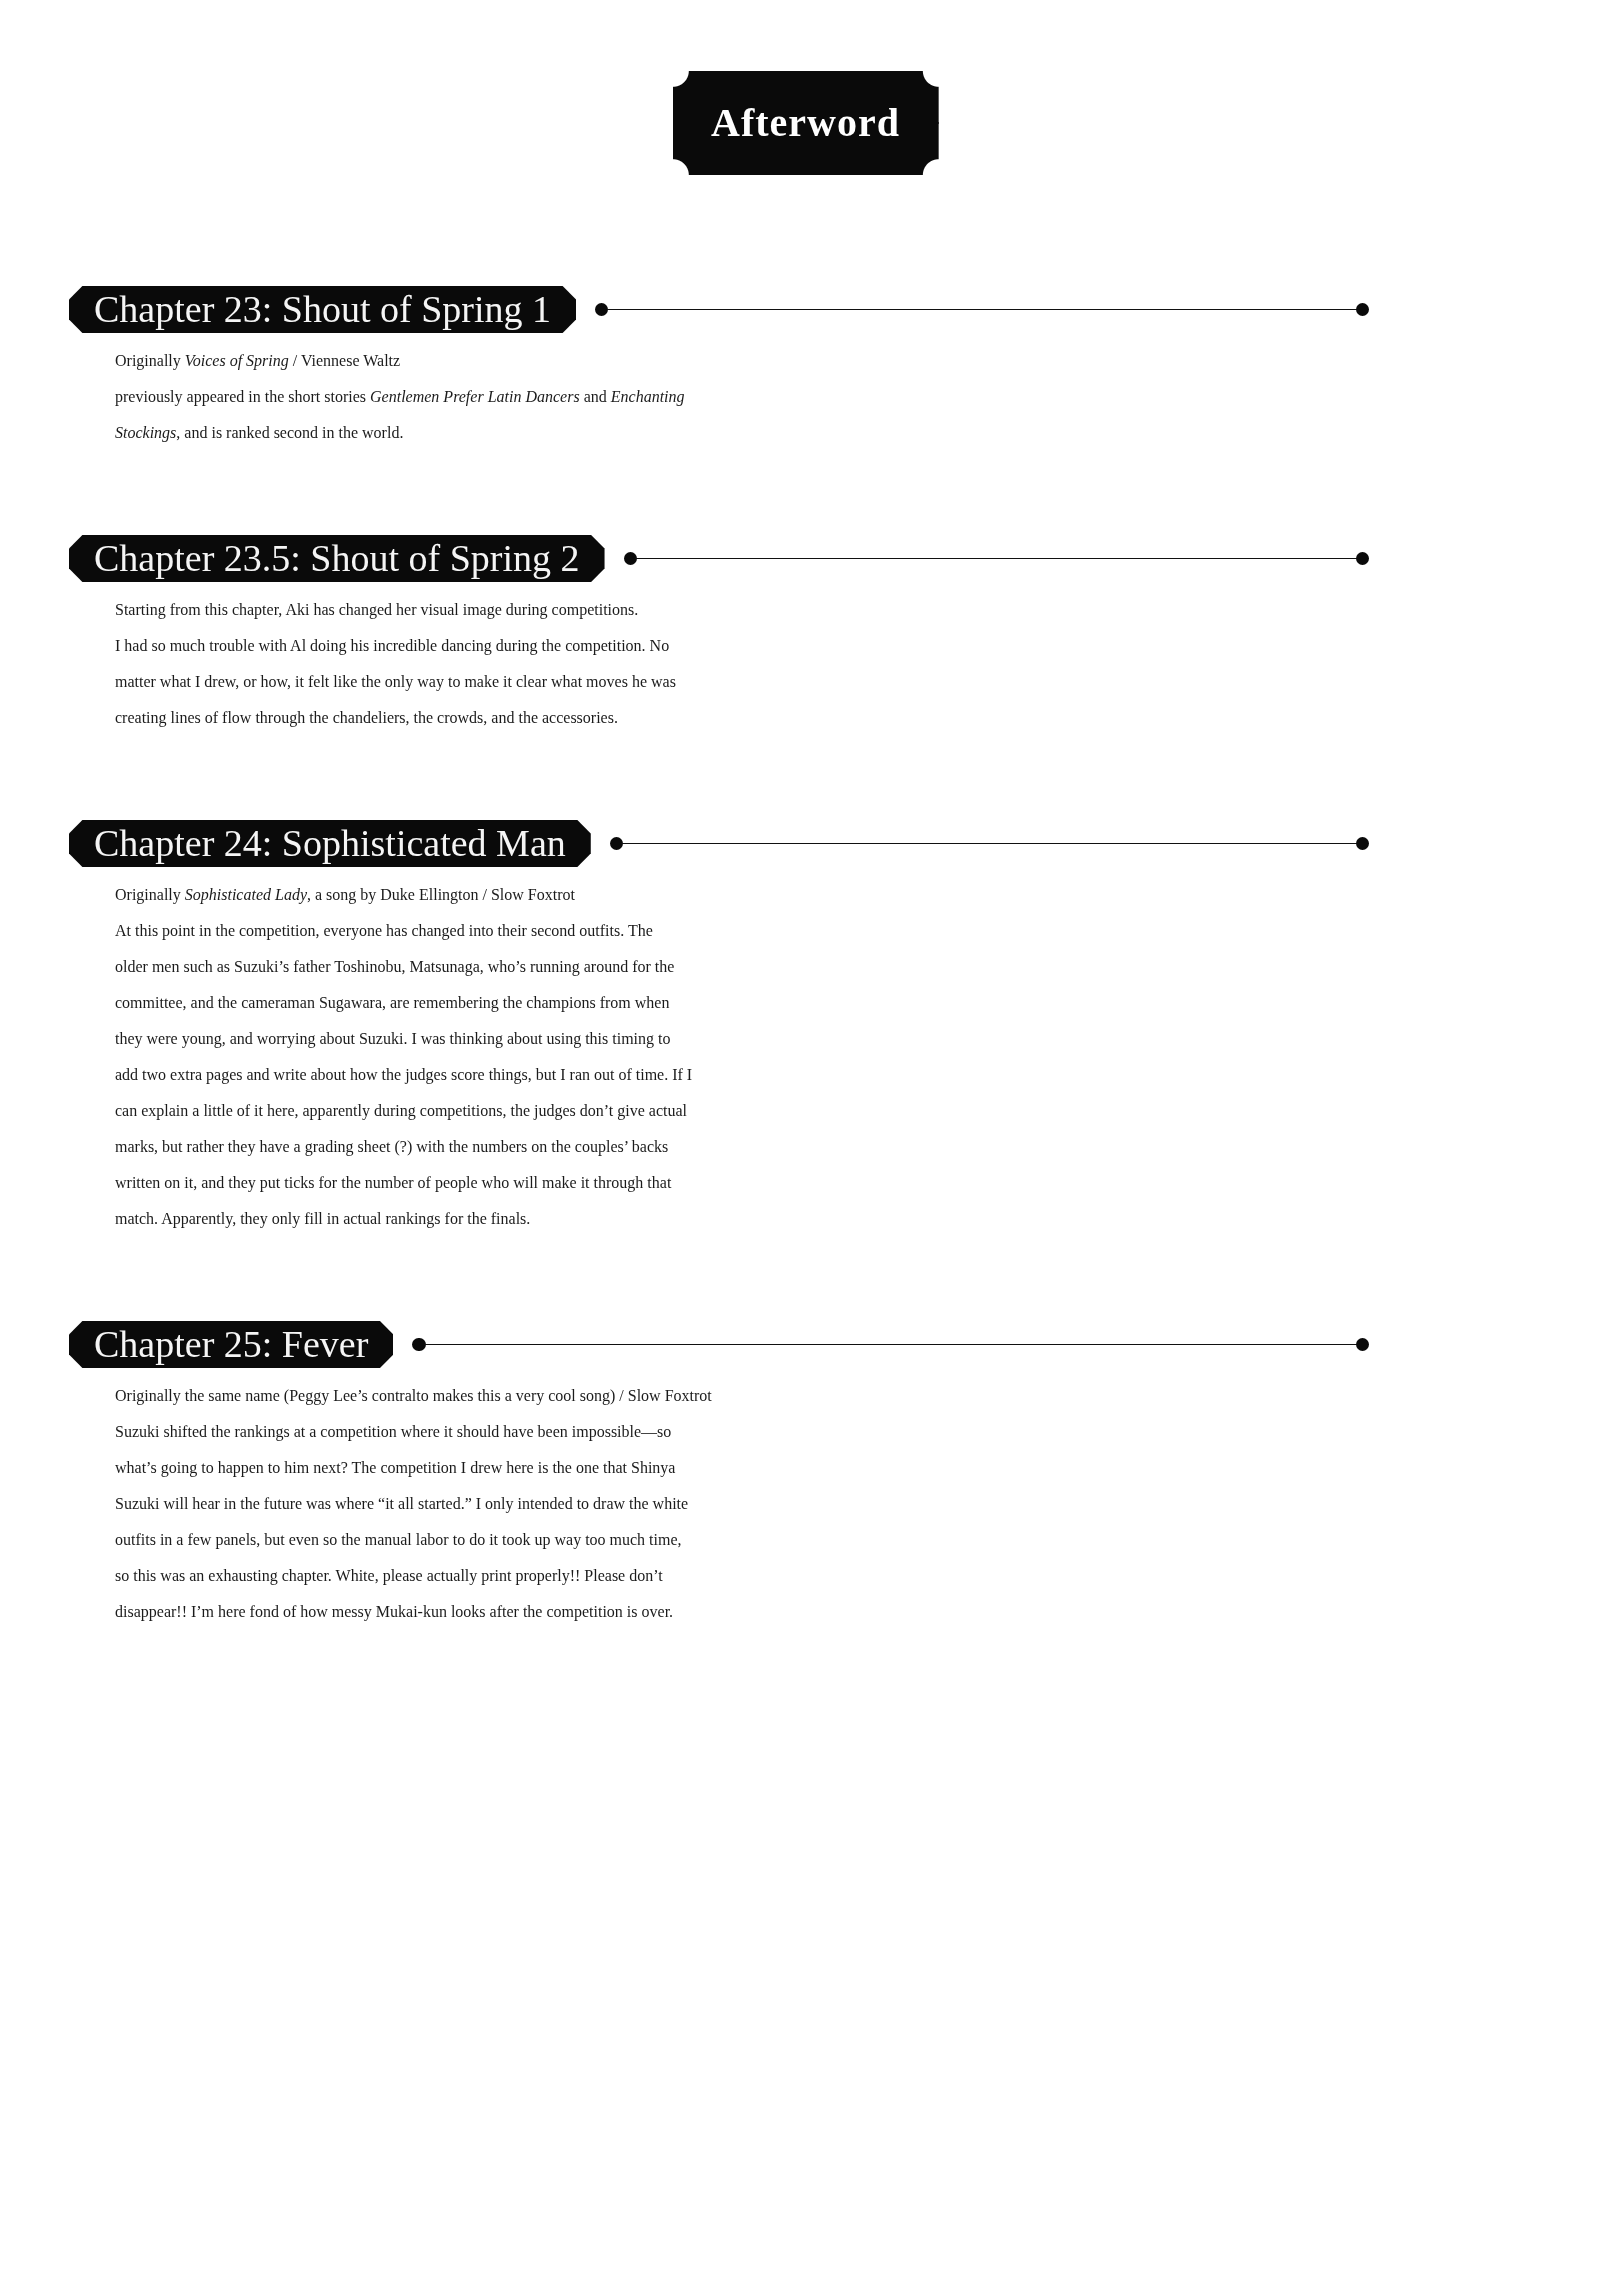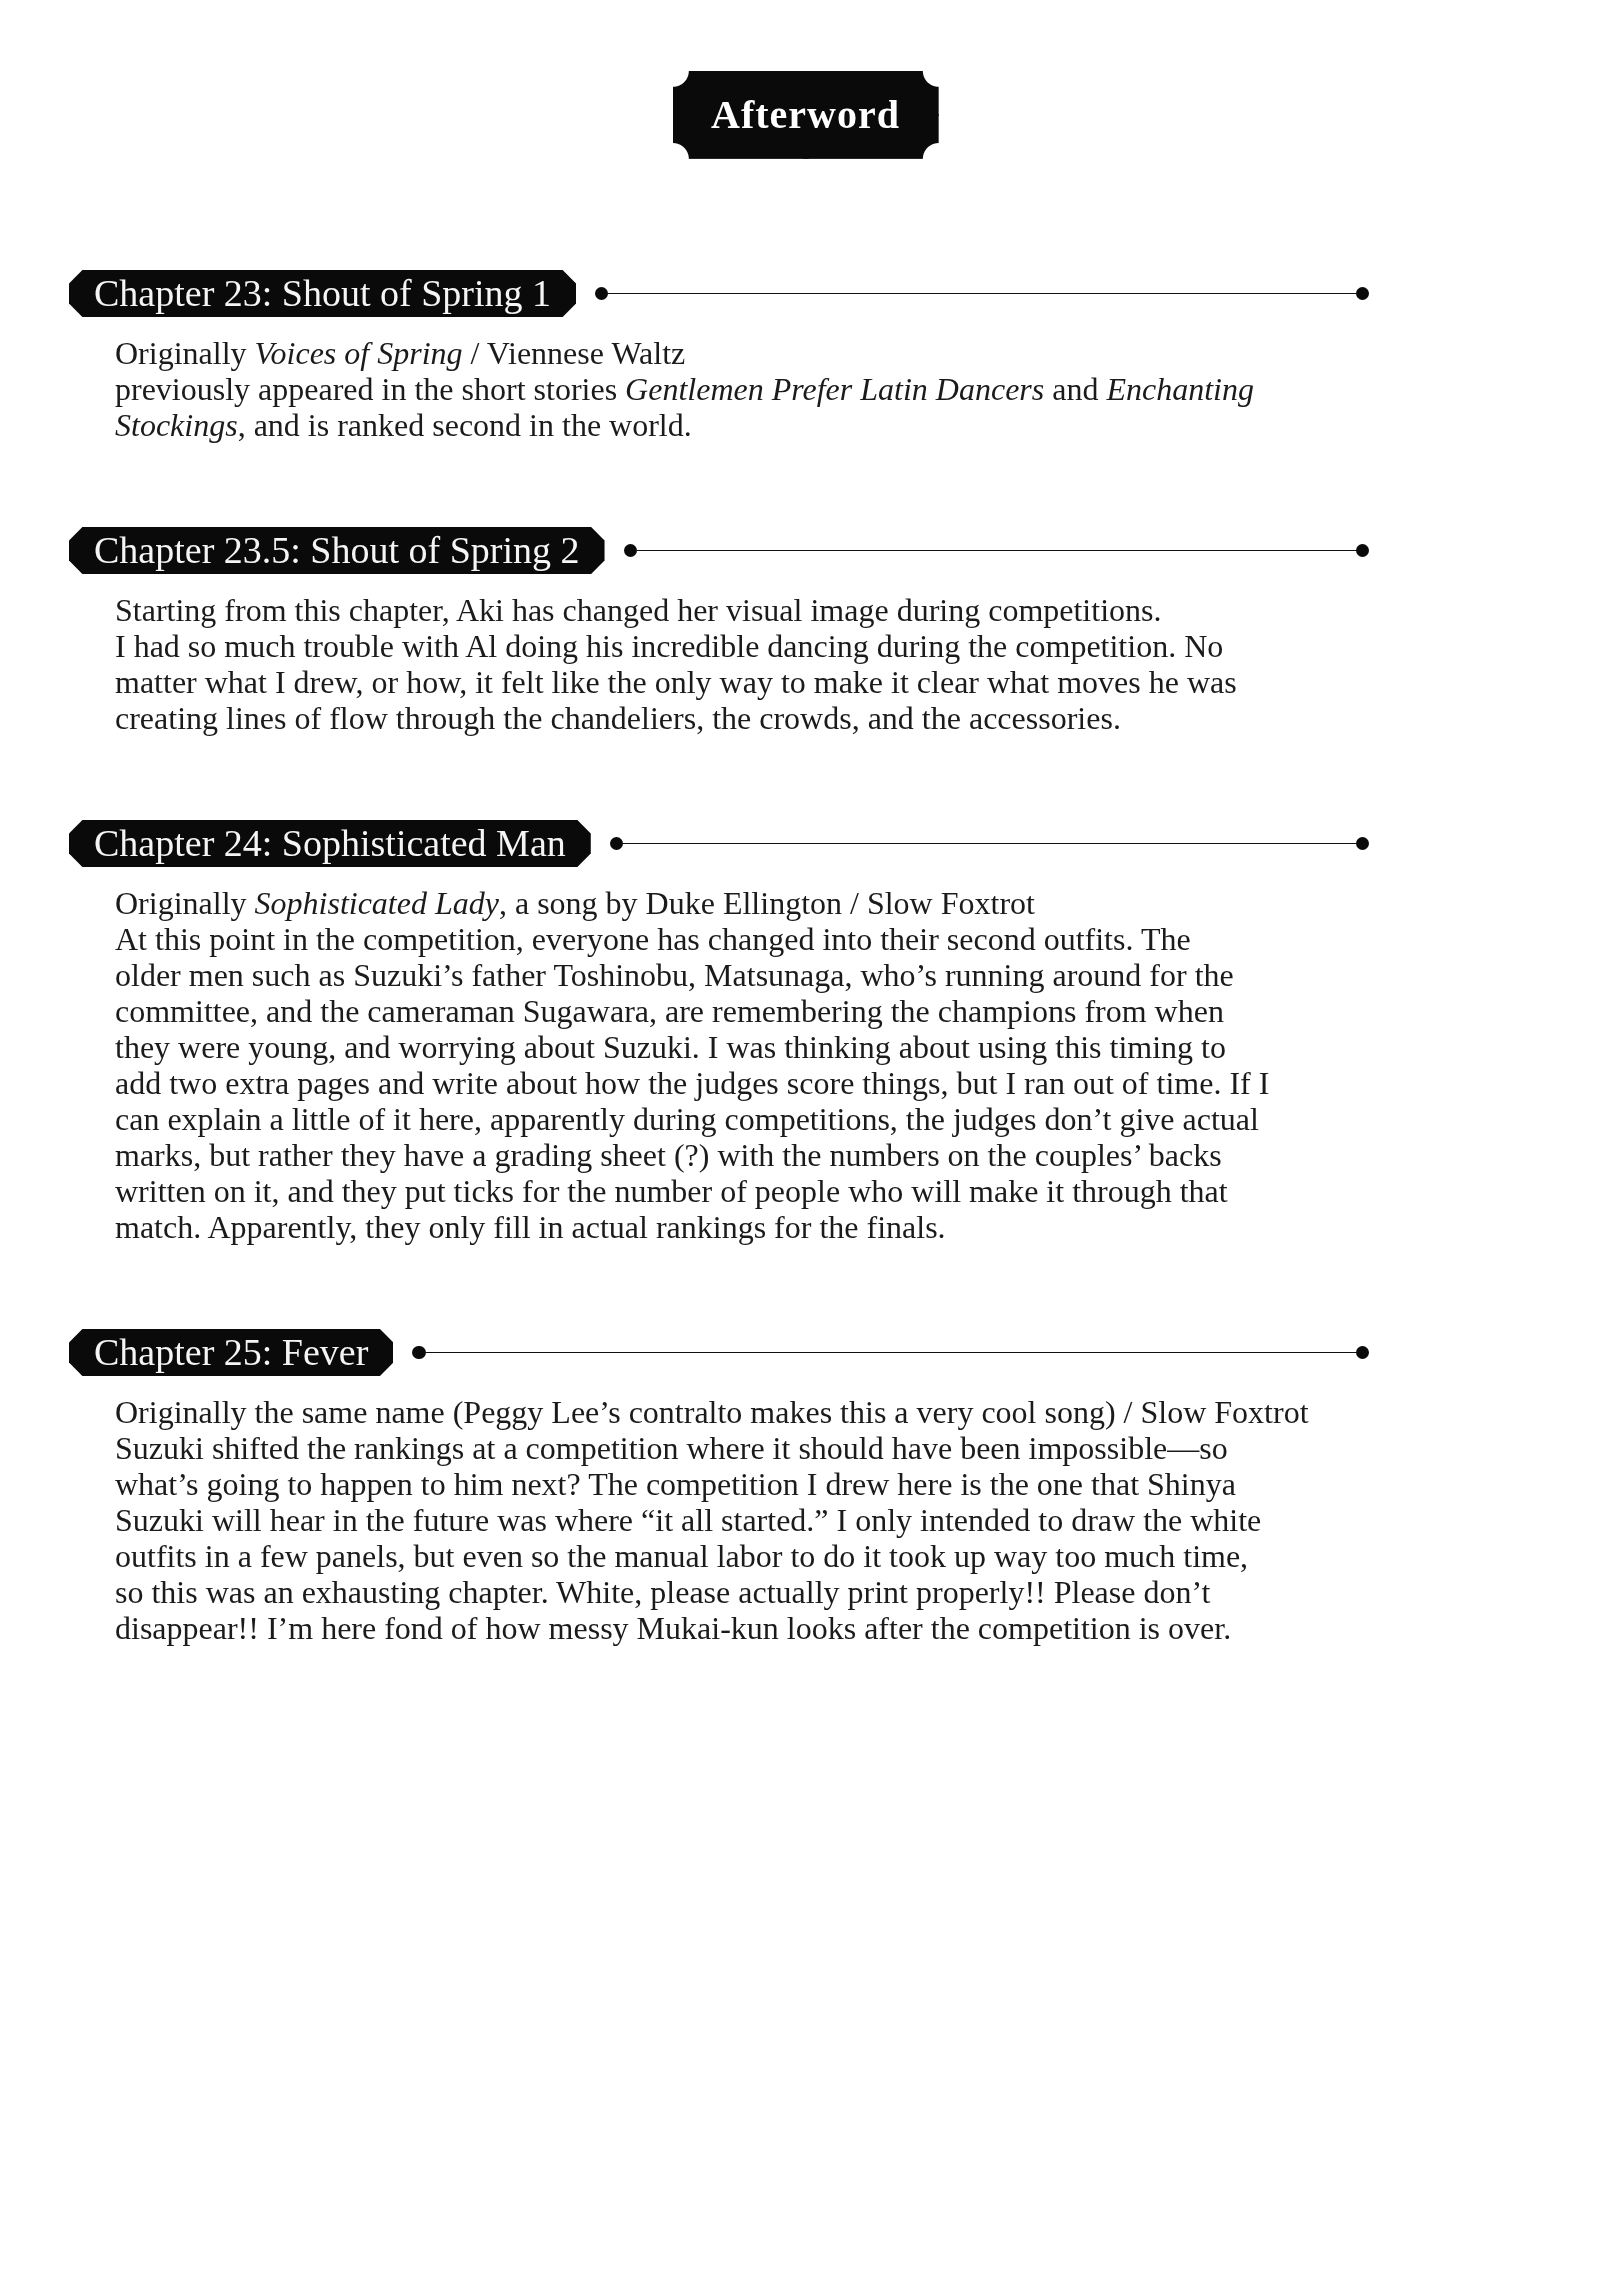--- a/index.html
+++ b/index.html
@@ -13,21 +13,21 @@
     color:#1b1b1b;
   }
   
   .title-wrap{
     padding-top:71px;
     text-align:center;
   }
   .title-badge{
     display:inline-block;
     min-width:220px;
-    padding:0 23px;
+    padding:8px 23px;
     height:88px;
     line-height:88px;
     color:#ffffff;
     font-size:40px;
     font-weight:bold;
     letter-spacing:1px;
     background:
       radial-gradient(circle 16.3px at 0 0,       transparent 15.3px, #0a0a0a 16.3px) top left,
       radial-gradient(circle 16.3px at 100% 0,    transparent 15.3px, #0a0a0a 16.3px) top right,
       radial-gradient(circle 16.3px at 0 100%,    transparent 15.3px, #0a0a0a 16.3px) bottom left,
@@ -70,23 +70,23 @@
     flex:0 0 auto;
   }
   .connector .rule{
     flex:1;
     height:1.9px;
     background:#111111;
     margin:0 -1.9px; 
   }
   
   .para{
-    margin-top:18px;
+    margin-top:10px;
     margin-left:46px;
-    font-size:32px;
+    font-size:16px;
     line-height:36px;
   }
   .line{white-space:nowrap;}
   .it{font-style:italic;}
 </style>
 </head>
 <body>
 
 <div class="page">
 

